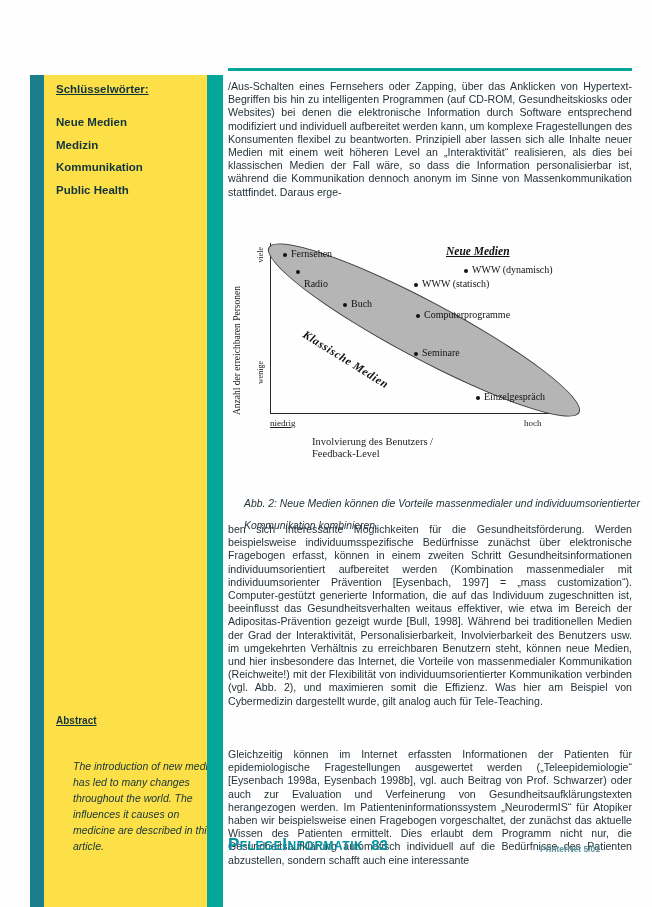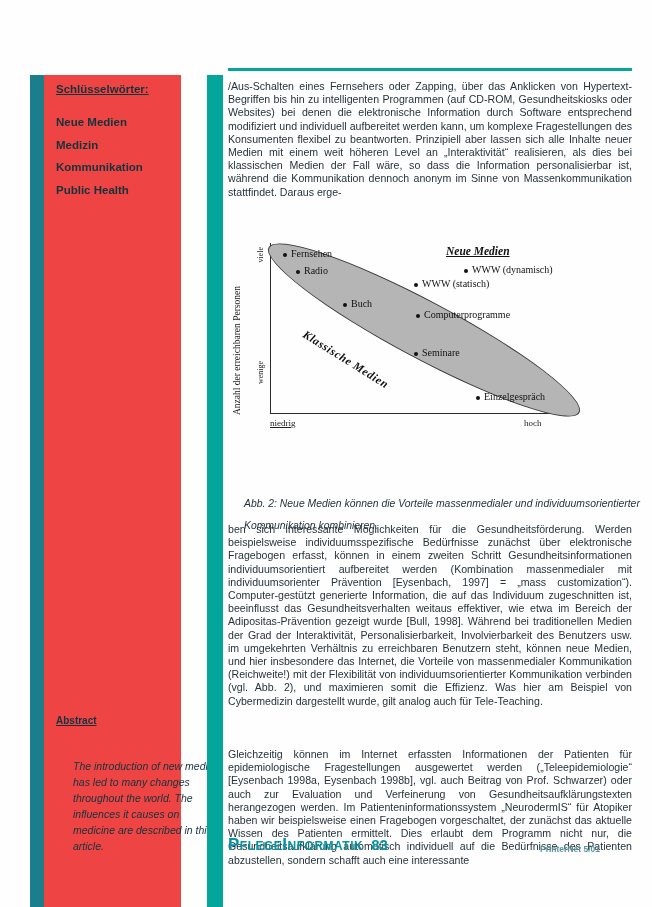--- a/index.html
+++ b/index.html
@@ -6,21 +6,21 @@
   .page{position:relative;width:652px;height:907px;background:#fefefe;
         font-family:"Liberation Sans",sans-serif;overflow:hidden;color:#25333a;}
 
   
   .running-head{position:absolute;left:228px;top:56px;width:404px;
     font-size:9px;letter-spacing:0.4px;color:#44545a;}
   .header-rule{position:absolute;left:228px;top:68px;width:404px;height:3px;background:#04a69a;}
 
   
   .bar-dark{position:absolute;left:30px;top:75px;width:14px;height:832px;background:#1a7e8d;}
-  .panel{position:absolute;left:44px;top:75px;width:137px;height:832px;background:#ef4444;}
+  .panel{position:absolute;left:44px;top:75px;width:163px;height:832px;background:#fde047;}
   .bar-bright{position:absolute;left:207px;top:75px;width:16px;height:832px;background:#04a69a;}
   .kw-heading{position:absolute;left:12px;top:8px;font-size:11.5px;font-weight:bold;
     text-decoration:underline;color:#13343c;}
   .kw-list{position:absolute;left:12px;top:36px;margin:0;padding:0;list-style:none;}
   .kw-list li{font-size:11.5px;font-weight:bold;color:#13343c;line-height:22.5px;}
   .abstract-heading{position:absolute;left:12px;top:640px;font-size:10px;font-weight:bold;
     text-decoration:underline;color:#13343c;}
   .abstract-text{position:absolute;left:12px;top:666px;width:142px;margin:17px;
     font-style:italic;font-size:10.5px;line-height:16px;color:#13343c;}
 
@@ -95,26 +95,30 @@
     <figure class="figure" style="margin:0;">
       <div class="chart">
         <div class="ellipse"></div>
         <div class="y-label">Anzahl der erreichbaren Personen</div>
         <div class="y-tick y-tick-top">viele</div>
         <div class="y-tick y-tick-bottom">wenige</div>
         <div class="axis-y"></div>
         <div class="axis-x"></div>
         <div class="x-tick x-tick-left">niedrig</div>
         <div class="x-tick x-tick-right">hoch</div>
+        <div class="x-title">
+          <div>Involvierung des Benutzers /</div>
+          <div>Feedback-Level</div>
+        </div>
         <div class="group-klassische">Klassische Medien</div>
         <div class="group-neue">Neue Medien</div>
       <div class="pt" style="left: 55px; top: 12px;"></div>
           <div class="pt-label" style="left: 63px; top: 7px;">Fernsehen</div>
           <div class="pt" style="left: 68px; top: 29px;"></div>
-          <div class="pt-label" style="left: 76px; top: 24px;">Radio</div>
+          <div class="pt-label" style="left: 76px; top: 37px;">Radio</div>
           <div class="pt" style="left: 115px; top: 62px;"></div>
           <div class="pt-label" style="left: 123px; top: 57px;">Buch</div>
           <div class="pt" style="left: 186px; top: 111px;"></div>
           <div class="pt-label" style="left: 194px; top: 106px;">Seminare</div>
           <div class="pt" style="left: 248px; top: 155px;"></div>
           <div class="pt-label" style="left: 256px; top: 150px;">Einzelgespräch</div>
           <div class="pt" style="left: 236px; top: 28px;"></div>
           <div class="pt-label" style="left: 244px; top: 23px;">WWW (dynamisch)</div>
           <div class="pt" style="left: 186px; top: 42px;"></div>
           <div class="pt-label" style="left: 194px; top: 37px;">WWW (statisch)</div>

